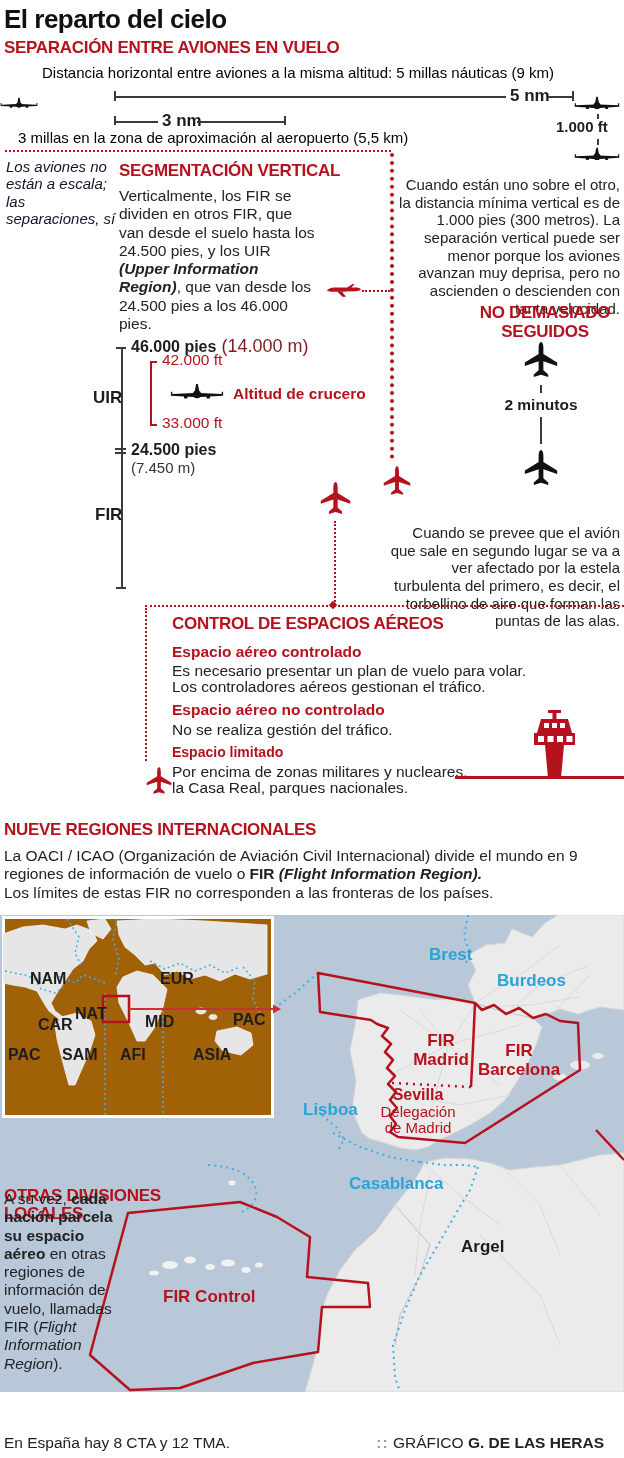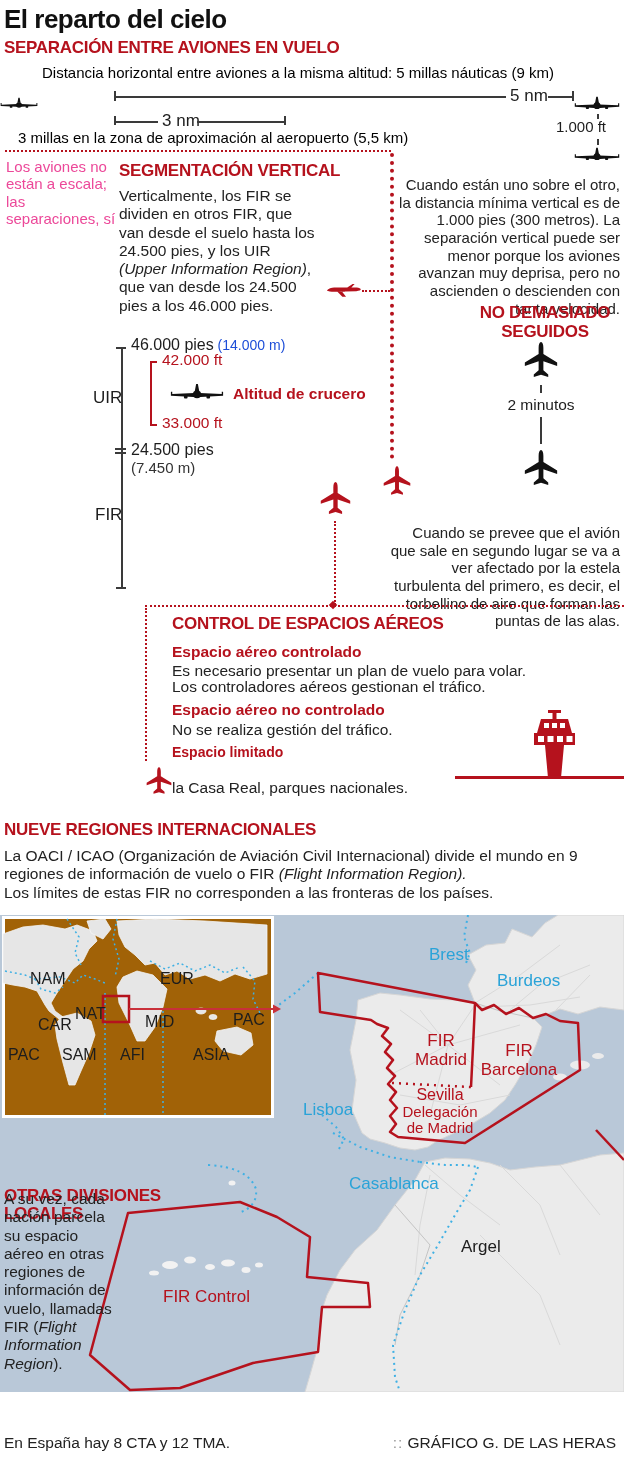--- a/index.html
+++ b/index.html
@@ -2,30 +2,30 @@
 <html><head>
 <meta charset="utf-8">
 <style>
   :root{
     --red:#b5121d; --blue:#2aa3d8; --sea:#b9c8d8; --land:#ebebeb; --ink:#1d1d1d;
   }
   *{margin:0;padding:0;box-sizing:border-box}
   body{font-family:"Liberation Sans",sans-serif;background:#fff;color:var(--ink)}
   #canvas{position:relative;width:624px;height:1458px;background:#fff;overflow:hidden}
   .abs{position:absolute}
-  .b{font-weight:normal}
+  .b{font-weight:bold}
   .i{font-style:italic}
   .red{color:var(--red)}
   .blue{color:var(--blue)}
   .h1{font-size:26px;font-weight:bold;letter-spacing:-.5px;color:#111}
   .h2{font-size:17px;font-weight:bold;letter-spacing:-.3px;color:var(--red)}
   .h3{font-size:15.5px;font-weight:bold;color:var(--red)}
   .body{font-size:15.5px;line-height:1.18;color:#222}
   .small{font-size:15px;color:#000000}
-  .note{font-size:15px;color:#ec4899;line-height:1.15}
+  .note{font-size:15px;font-style:italic;color:#0f172a;line-height:1.15}
   .mline{background:#3a3a3a;height:1.5px}
   .vtick{background:#3a3a3a;width:1.5px}
   .dot-h{border-top:2px dotted var(--red)}
   .dot-v{border-left:2px dotted var(--red)}
   .dot-v-thick{border-left:4px dotted var(--red)}
   .rline{background:var(--red)}
   .ctr{text-align:center}
   .rgt{text-align:right}
   svg{display:block}
 </style>
@@ -125,21 +125,21 @@
   <svg class="abs" style="left:524px;top:447px" width="34" height="41" viewBox="0 0 40 43" fill="#111">
       <use href="#sym-plane-top"></use>
     </svg>
 
   <div class="abs vtick" style="left:121px;top:348px;height:240px"></div>
   <div class="abs mline" style="left:116px;top:347px;width:10px"></div>
   <div class="abs mline" style="left:116px;top:587px;width:10px"></div>
   <div class="abs mline" style="left:115px;top:448px;width:11px"></div>
   <div class="abs mline" style="left:115px;top:452px;width:11px"></div>
 
-  <div class="abs" style="left:131px;top:336px;font-size:16px"><span class="b">46.000 pies</span><span style="font-size:14px;color:#1d4ed8"> (14.000 m)</span></div>
+  <div class="abs" style="left:131px;top:336px;font-size:16px"><span class="b">46.000 pies</span><span style="font-size:18px;color:#7f1d1d"> (14.000 m)</span></div>
 
   <div class="abs rline" style="left:150px;top:361px;width:1.8px;height:65px"></div>
   <div class="abs rline" style="left:151px;top:361px;width:6px;height:1.8px"></div>
   <div class="abs rline" style="left:151px;top:424px;width:6px;height:1.8px"></div>
   <div class="abs red" style="left:162px;top:351px;font-size:15.5px">42.000 ft</div>
   <div class="abs red" style="left:162px;top:414px;font-size:15.5px">33.000 ft</div>
   <svg class="abs" style="left:170px;top:383px" width="54" height="20" viewBox="0 0 60 22" fill="#111">
       <use href="#sym-plane-front"></use>
     </svg>
   <div class="abs h3" style="left:233px;top:385px">Altitud de crucero</div>
@@ -163,20 +163,21 @@
   <div class="abs rline" style="left:330px;top:602px;width:6px;height:6px;transform:rotate(45deg)"></div>
   <div class="abs dot-v" style="left:145px;top:608px;height:153px"></div>
 
   <div class="abs h2" style="left:172px;top:614px">CONTROL DE ESPACIOS AÉREOS</div>
   <div class="abs h3" style="left:172px;top:643px">Espacio aéreo controlado</div>
   <div class="abs body" style="left:172px;top:662px">Es necesario presentar un plan de vuelo para volar.</div>
   <div class="abs body" style="left:172px;top:678px">Los controladores aéreos gestionan el tráfico.</div>
   <div class="abs body" style="left:172px;top:721px">No se realiza gestión del tráfico.</div>
   <div class="abs h3" style="left:172px;top:701px">Espacio aéreo no controlado</div>
   <div class="abs h3" style="left:172px;top:744px;font-size:14px">Espacio limitado</div>
+  <div class="abs body" style="left:172px;top:763px">Por encima de zonas militares y nucleares,</div>
   <div class="abs body" style="left:172px;top:779px">la Casa Real, parques nacionales.</div>
   <svg class="abs" style="left:146px;top:764px" width="26" height="33" viewBox="0 0 40 43" fill="#b5121d">
       <use href="#sym-plane-top"></use>
     </svg>
 
   <svg class="abs" style="left:531px;top:710px" width="47" height="68" viewBox="0 0 47 68" fill="#b5121d">
       <use href="#sym-tower"></use>
     </svg>
   <div class="abs rline" style="left:455px;top:776px;width:169px;height:2.5px"></div>
 
@@ -258,21 +259,21 @@
     <div class="abs b" style="left:461px;top:322px;font-size:17px;color:#1d1d1d">Argel</div>
 
     <div class="abs b red ctr" style="left:403px;top:117px;width:76px;font-size:17px;line-height:1.1">
       <div>FIR</div>
       <div>Madrid</div>
     </div>
     <div class="abs b red ctr" style="left:465px;top:127px;width:108px;font-size:17px;line-height:1.1">
       <div>FIR</div>
       <div>Barcelona</div>
     </div>
-    <div class="abs ctr" style="left:397px;top:172px;width:86px;line-height:1.05">
+    <div class="abs ctr" style="left:375px;top:172px;width:86px;line-height:1.05">
       <div class="b red" style="font-size:16px">Sevilla</div>
       <div class="red" style="font-size:15px">Delegación</div>
       <div class="red" style="font-size:15px">de Madrid</div>
     </div>
     <div class="abs b red" style="left:163px;top:372px;font-size:17px">FIR Control</div>
   </div>
 
   <div class="abs" style="left:2px;top:916px;width:272px;height:202px;border:3px solid #fff;background:#a16207">
     <svg width="266" height="196" viewBox="0 0 266 196" style="overflow:visible">
       <g fill="#e6e6e6" stroke="#f4f4f4" stroke-width="0.8">
@@ -308,15 +309,15 @@
     <div class="abs b" style="left:3px;top:127px;font-size:16px">PAC</div>
     <div class="abs b" style="left:57px;top:127px;font-size:16px">SAM</div>
     <div class="abs b" style="left:115px;top:127px;font-size:16px">AFI</div>
     <div class="abs b" style="left:188px;top:127px;font-size:16px">ASIA</div>
   </div>
 
   <div class="abs h2" style="left:4px;top:1187px;width:160px;line-height:1.05">OTRAS DIVISIONES LOCALES</div>
   <div class="abs body" style="left:4px;top:1190px;width:116px"><span>A su vez, </span><span class="b">cada nación parcela su espacio aéreo</span><span> en otras regiones de información de vuelo, llamadas FIR (</span><span class="i">Flight Information Region</span><span>).</span></div>
 
   <div class="abs body" style="left:4px;top:1434px">En España hay 8 CTA y 12 TMA.</div>
-  <div class="abs body" style="right:8px;top:1434px;text-align:center"><span class="b" style="color:#9a9a9a;letter-spacing:1px">::</span> <span>GRÁFICO </span><span class="b">G. DE LAS HERAS</span></div>
+  <div class="abs body" style="right:20px;top:1434px;text-align:center"><span class="b" style="color:#9a9a9a;letter-spacing:1px">::</span> <span>GRÁFICO </span><span class="b">G. DE LAS HERAS</span></div>
 
 </div>
 
 </body></html>

